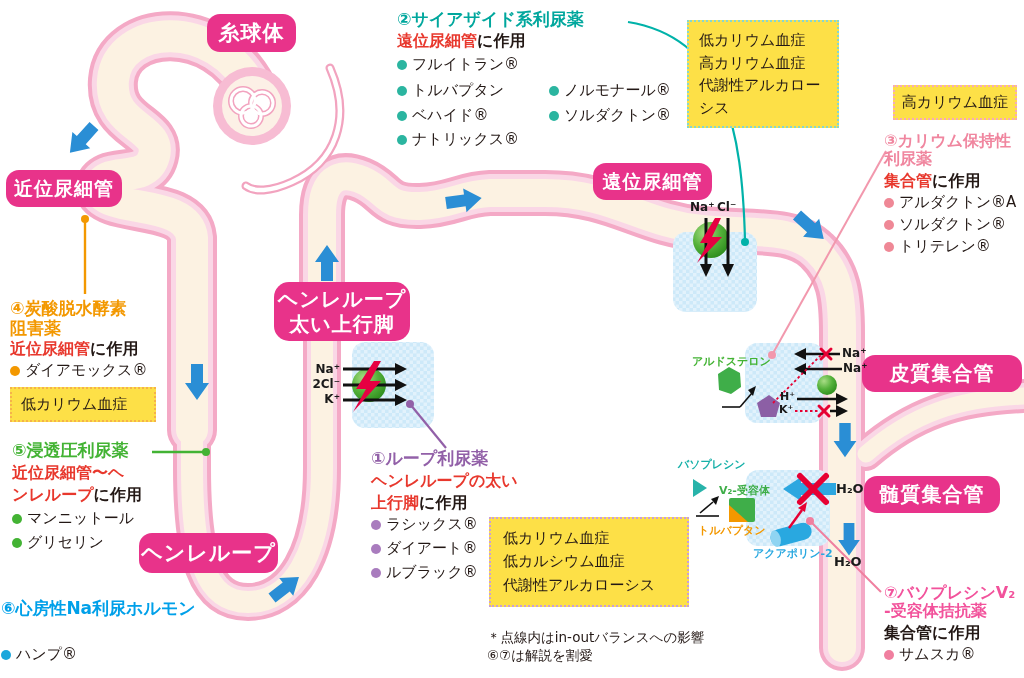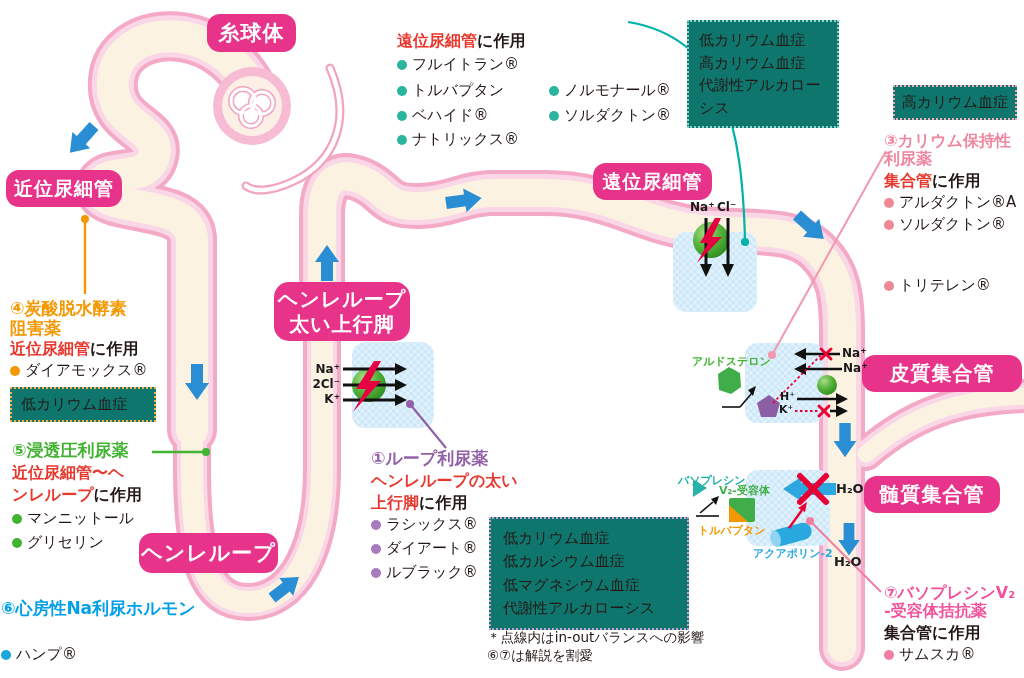--- a/index.html
+++ b/index.html
@@ -8,21 +8,21 @@
   .stage svg{position:absolute;left:0;top:0;}
   .pill{position:absolute;background:#e8338a;color:#fff;font-weight:bold;
         display:flex;flex-direction:column;align-items:center;justify-content:center;
         border-radius:13px;letter-spacing:1px;line-height:1.25;text-align:center;z-index:3;}
   .sec-title{position:absolute;font-weight:bold;font-size:17px;white-space:nowrap;z-index:3;}
   .action{position:absolute;font-weight:bold;font-size:16px;white-space:nowrap;color:#231815;z-index:3;}
   .t-red{color:#e8382d;}
   .drug{position:absolute;font-size:15px;color:#231815;white-space:nowrap;
         display:flex;align-items:center;gap:5px;z-index:3;}
   .dot{width:10px;height:10px;border-radius:50%;display:inline-block;flex:0 0 auto;}
-  .dbox{position:absolute;font-size:15px;color:#231815;line-height:1.5;z-index:3;background:#0f766e;}
+  .dbox{position:absolute;font-size:15px;color:#231815;line-height:1.5;z-index:3;background:#fde047;}
   .ion{position:absolute;font-size:12px;font-weight:bold;color:#1a1a1a;white-space:nowrap;z-index:3;}
   .mol{position:absolute;font-size:11px;font-weight:bold;white-space:nowrap;z-index:3;}
   .fnote{position:absolute;font-size:13.5px;color:#231815;white-space:nowrap;z-index:3;}
 </style>
 </head>
 <body>
 
 <div class="stage">
 
 <svg width="1024" height="678" viewBox="0 0 1024 678">
@@ -203,20 +203,21 @@
 <div class="pill" style="left:862px;top:355px;width:160px;height:37px;font-size:20px;">
       <span>皮質集合管</span>
     </div>
 <div class="pill" style="left:864px;top:476px;width:136px;height:37px;font-size:20px;">
       <span>髄質集合管</span>
     </div>
 <div class="pill" style="left:139px;top:533px;width:139px;height:40px;font-size:21px;">
       <span>ヘンレループ</span>
     </div>
 
+<div class="sec-title" style="left:397px;top:8px;color:#00a79d;">②サイアザイド系利尿薬</div>
 <div class="action" style="left:397px;top:31px;"><span class="t-red">遠位尿細管</span><span>に作用</span></div>
 <div class="drug" style="left:397px;top:55px;">
       <span class="dot" style="background:#2bb5a0;"></span>
       <span>フルイトラン®</span>
     </div>
 <div class="drug" style="left:397px;top:81px;">
       <span class="dot" style="background:#2bb5a0;"></span>
       <span>トルバプタン</span>
     </div>
 <div class="drug" style="left:397px;top:106px;">
@@ -248,21 +249,21 @@
 <div class="sec-title" style="left:884px;top:149px;color:#f0869f;font-size:16px;">利尿薬</div>
 <div class="action" style="left:884px;top:171px;"><span class="t-red">集合管</span><span>に作用</span></div>
 <div class="drug" style="left:884px;top:193px;">
       <span class="dot" style="background:#ef8896;"></span>
       <span>アルダクトン®A</span>
     </div>
 <div class="drug" style="left:884px;top:215px;">
       <span class="dot" style="background:#ef8896;"></span>
       <span>ソルダクトン®</span>
     </div>
-<div class="drug" style="left:884px;top:237px;margin-top:39px;">
+<div class="drug" style="left:884px;top:237px;">
       <span class="dot" style="background:#ef8896;"></span>
       <span>トリテレン®</span>
     </div>
 
 <div class="sec-title" style="left:10px;top:297px;color:#f39800;">④炭酸脱水酵素</div>
 <div class="sec-title" style="left:10px;top:317px;color:#f39800;">阻害薬</div>
 <div class="action" style="left:10px;top:339px;"><span class="t-red">近位尿細管</span><span>に作用</span></div>
 <div class="drug" style="left:10px;top:361px;">
       <span class="dot" style="background:#f39800;"></span>
       <span>ダイアモックス®</span>
@@ -299,21 +300,20 @@
       <span>ダイアート®</span>
     </div>
 <div class="drug" style="left:371px;top:563px;">
       <span class="dot" style="background:#a97cbe;"></span>
       <span>ルブラック®</span>
     </div>
 
 <div class="dbox" style="left:489px;top:517px;width:172px;border:2px dotted #c9a0d6;padding:8px 12px;line-height:1.55;">
   <div>低カリウム血症</div>
   <div>低カルシウム血症</div>
-  <div>低マグネシウム血症</div>
   <div>代謝性アルカローシス</div>
 </div>
 
 <div class="sec-title" style="left:884px;top:583px;color:#f2529b;font-size:16px;">⑦バソプレシンV₂</div>
 <div class="sec-title" style="left:884px;top:601px;color:#f2529b;font-size:16px;">-受容体拮抗薬</div>
 <div class="action" style="left:884px;top:623px;">集合管に作用</div>
 <div class="drug" style="left:884px;top:645px;">
       <span class="dot" style="background:#f07f9f;"></span>
       <span>サムスカ®</span>
     </div>
@@ -327,18 +327,18 @@
 <div class="ion" style="left:690px;top:200px;">Na⁺</div>
 <div class="ion" style="left:717px;top:200px;">Cl⁻</div>
 <div class="ion" style="left:842px;top:346px;">Na⁺</div>
 <div class="ion" style="left:843px;top:361px;">Na⁺</div>
 <div class="ion" style="left:780px;top:390px;font-size:11px;">H⁺</div>
 <div class="ion" style="left:779px;top:403px;font-size:11px;">K⁺</div>
 <div class="ion" style="left:836px;top:481px;font-size:13px;">H₂O</div>
 <div class="ion" style="left:834px;top:554px;font-size:13px;">H₂O</div>
 
 <div class="mol" style="left:692px;top:354px;color:#43b334;">アルドステロン</div>
-<div class="mol" style="left:678px;top:473px;color:#16b0a8;">バソプレシン</div>
+<div class="mol" style="left:678px;top:457px;color:#16b0a8;">バソプレシン</div>
 <div class="mol" style="left:719px;top:483px;color:#3fae49;">V₂-受容体</div>
 <div class="mol" style="left:698px;top:523px;color:#f39800;">トルバプタン</div>
 <div class="mol" style="left:753px;top:546px;color:#29a8e0;">アクアポリン-2</div>
 
 </div>
 
 </body></html>

